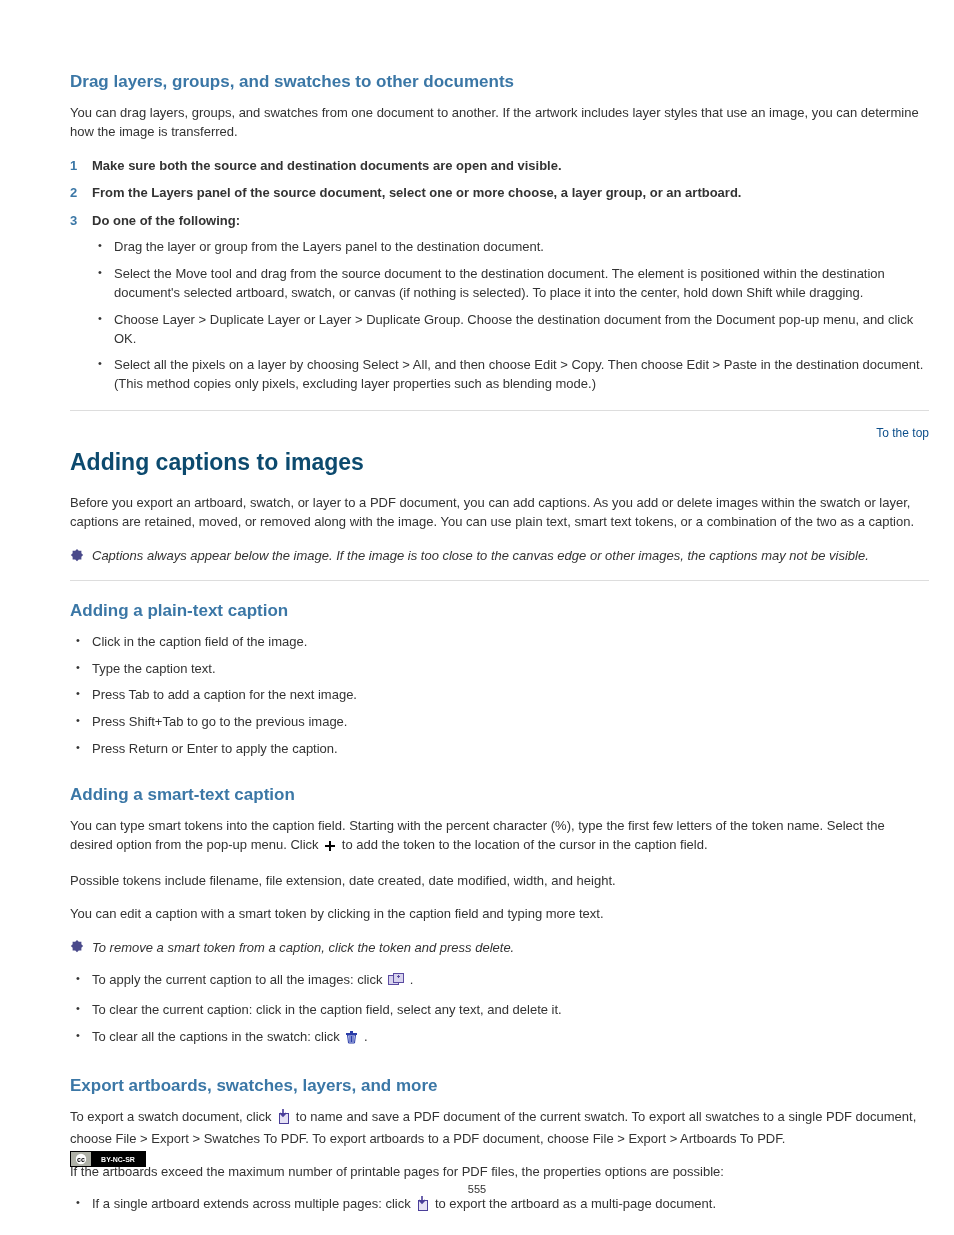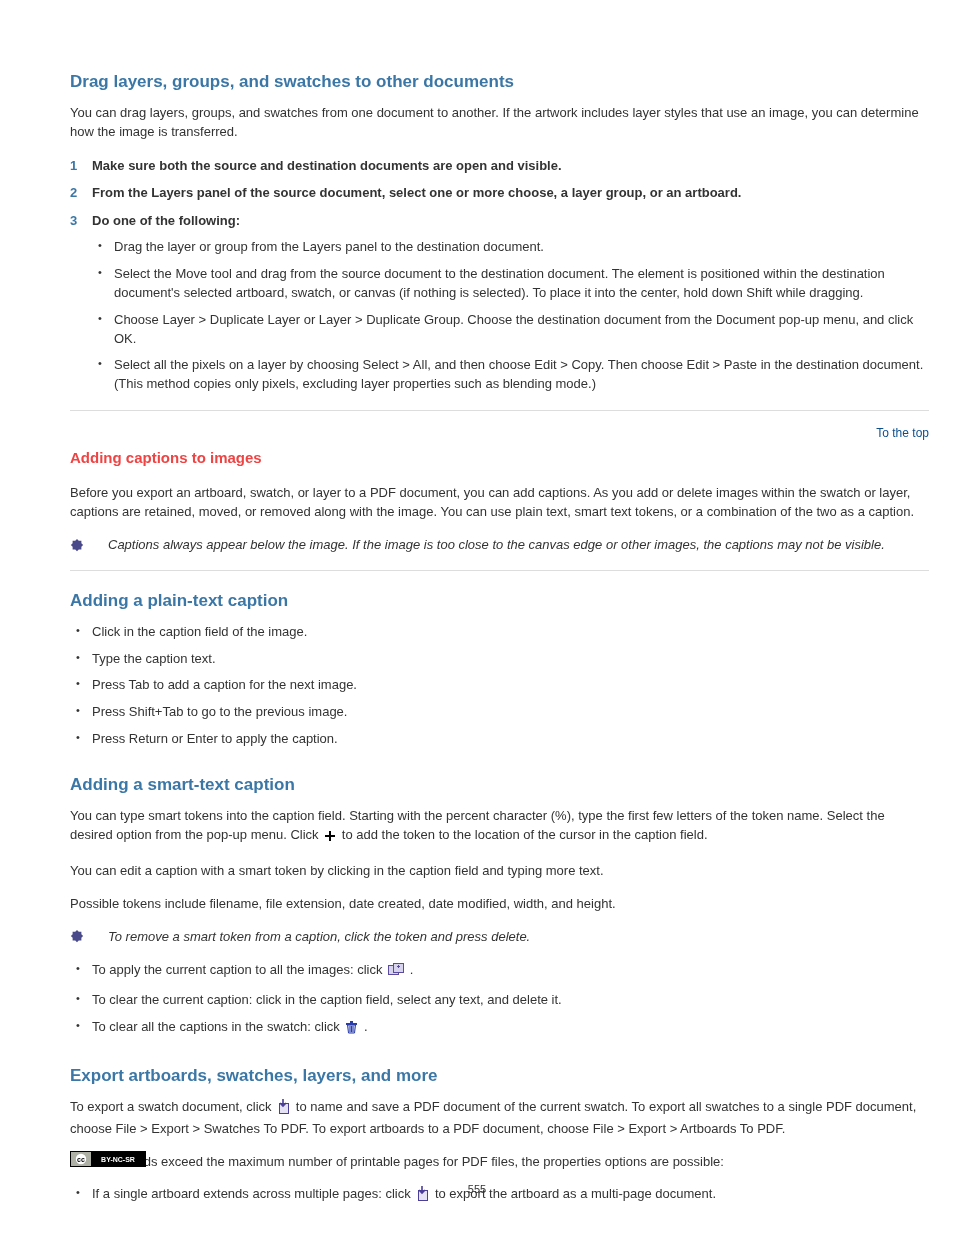--- a/index.html
+++ b/index.html
@@ -8,23 +8,23 @@
     width: 954px;
     height: 1235px;
     font-family: "Myriad Pro", "Segoe UI", Arial, sans-serif;
     color: #333;
     position: relative;
   }
   .page {
     padding: 72px 25px 0 70px;
   }
   h1.heading {
-    font-size: 15px;
-    font-weight: 700;
-    color: #ef4444;
+    font-size: 23px;
+    font-weight: 700;
+    color: #0c4a6e;
     margin-top: 6px;
     margin-bottom: 18px;
   }
   h2.subheading {
     font-size: 17px;
     font-weight: 700;
     color: #3b77a6;
     margin-bottom: 12px;
   }
   p.body {
@@ -33,22 +33,22 @@
     color: #333;
     margin-bottom: 14px;
   }
   hr.rule {
     border: none;
     border-top: 1px solid #ddd;
     margin: 10px 0 20px 0;
   }
   .note-block {
     display: flex;
-    align-items: center;
-    gap: 24px;
+    align-items: flex-end;
+    gap: 8px;
     margin-bottom: 14px;
   }
   .note-icon {
     flex: 0 0 auto;
     margin-top: 2px;
   }
   .note-text {
     font-size: 13px;
     line-height: 1.45;
     font-style: italic;
@@ -176,22 +176,22 @@
   <p class="body">
     <span>You can type smart tokens into the caption field. Starting with the percent character (%), type the first few letters of the token name. Select the desired option from the pop-up menu. Click </span>
     <span class="inline-icon">
       <svg width="12" height="12" viewBox="0 0 12 12">
           <rect x="5" y="1" width="2" height="10" fill="#000"></rect>
           <rect x="1" y="5" width="10" height="2" fill="#000"></rect>
         </svg>
     </span>
     <span> to add the token to the location of the cursor in the caption field.</span>
   </p>
+  <p class="body">Possible tokens include filename, file extension, date created, date modified, width, and height.</p>
   <p class="body">You can edit a caption with a smart token by clicking in the caption field and typing more text.</p>
-  <p class="body">Possible tokens include filename, file extension, date created, date modified, width, and height.</p>
 
   <div class="note-block">
     <span class="note-icon">
       <svg width="14" height="14" viewBox="0 0 16 16">
         <path fill="#2a2a77" d="M8 1 L6 3 L3 3 L3 6 L1 8 L3 10 L3 13 L6 13 L8 15 L10 13 L13 13 L13 10 L15 8 L13 6 L13 3 L10 3 Z" opacity="0.85"></path>
       </svg>
     </span>
     <span class="note-text">To remove a smart token from a caption, click the token and press delete.</span>
   </div>
 

